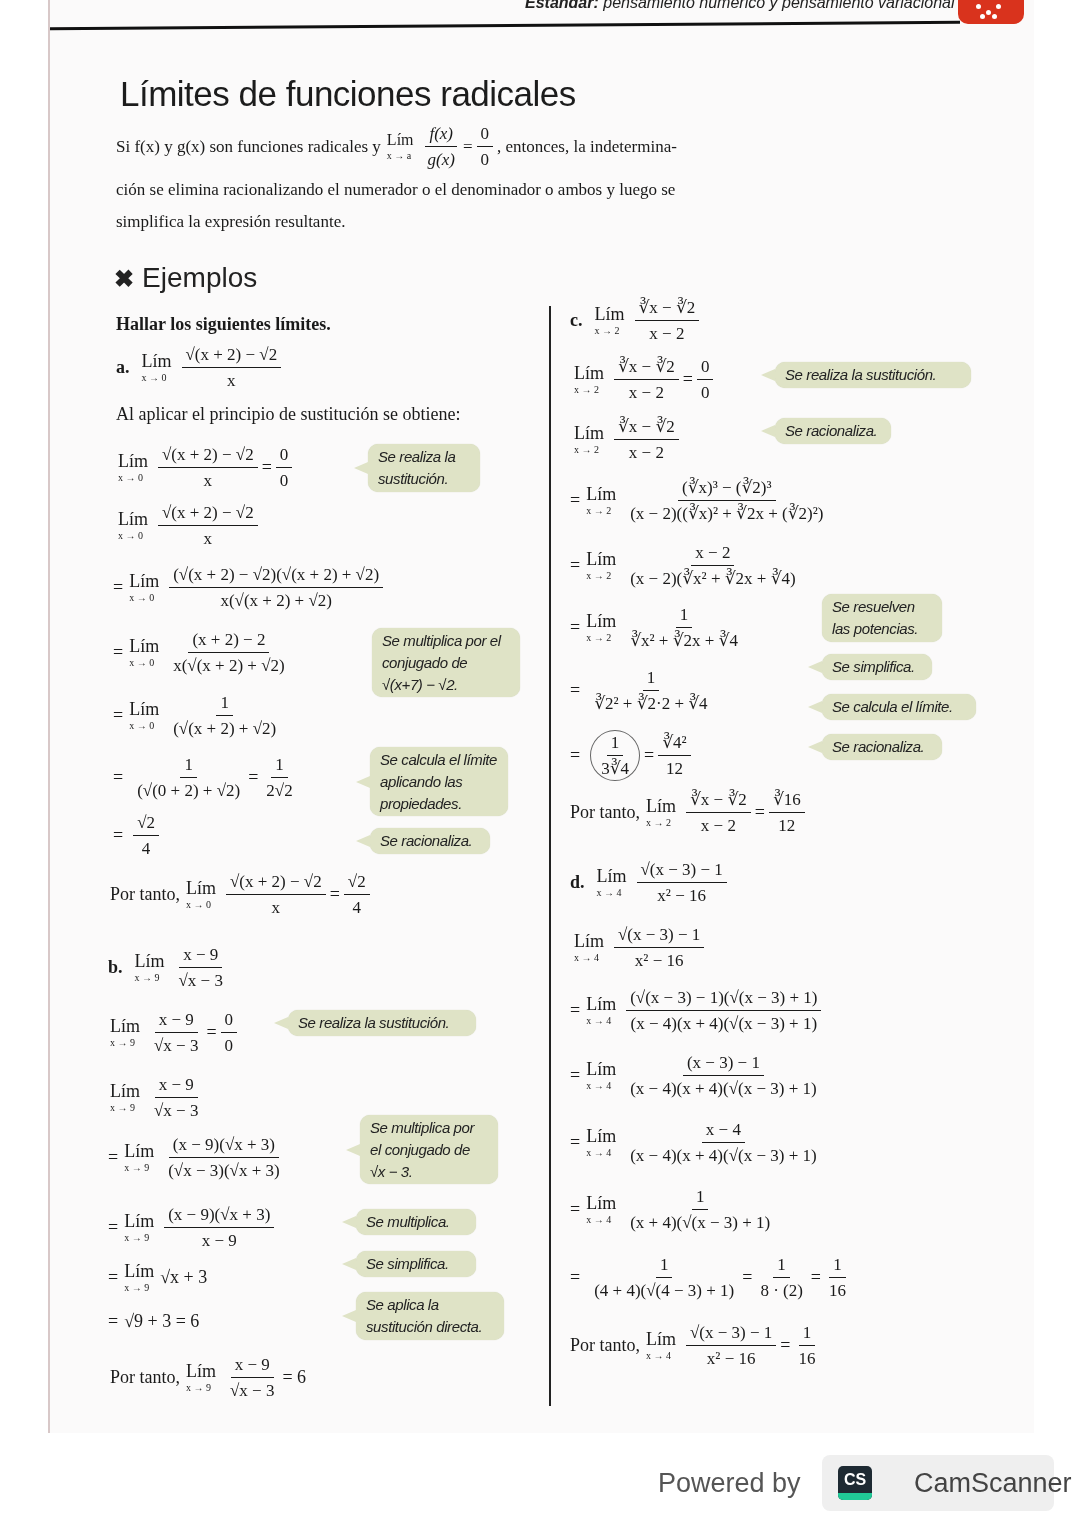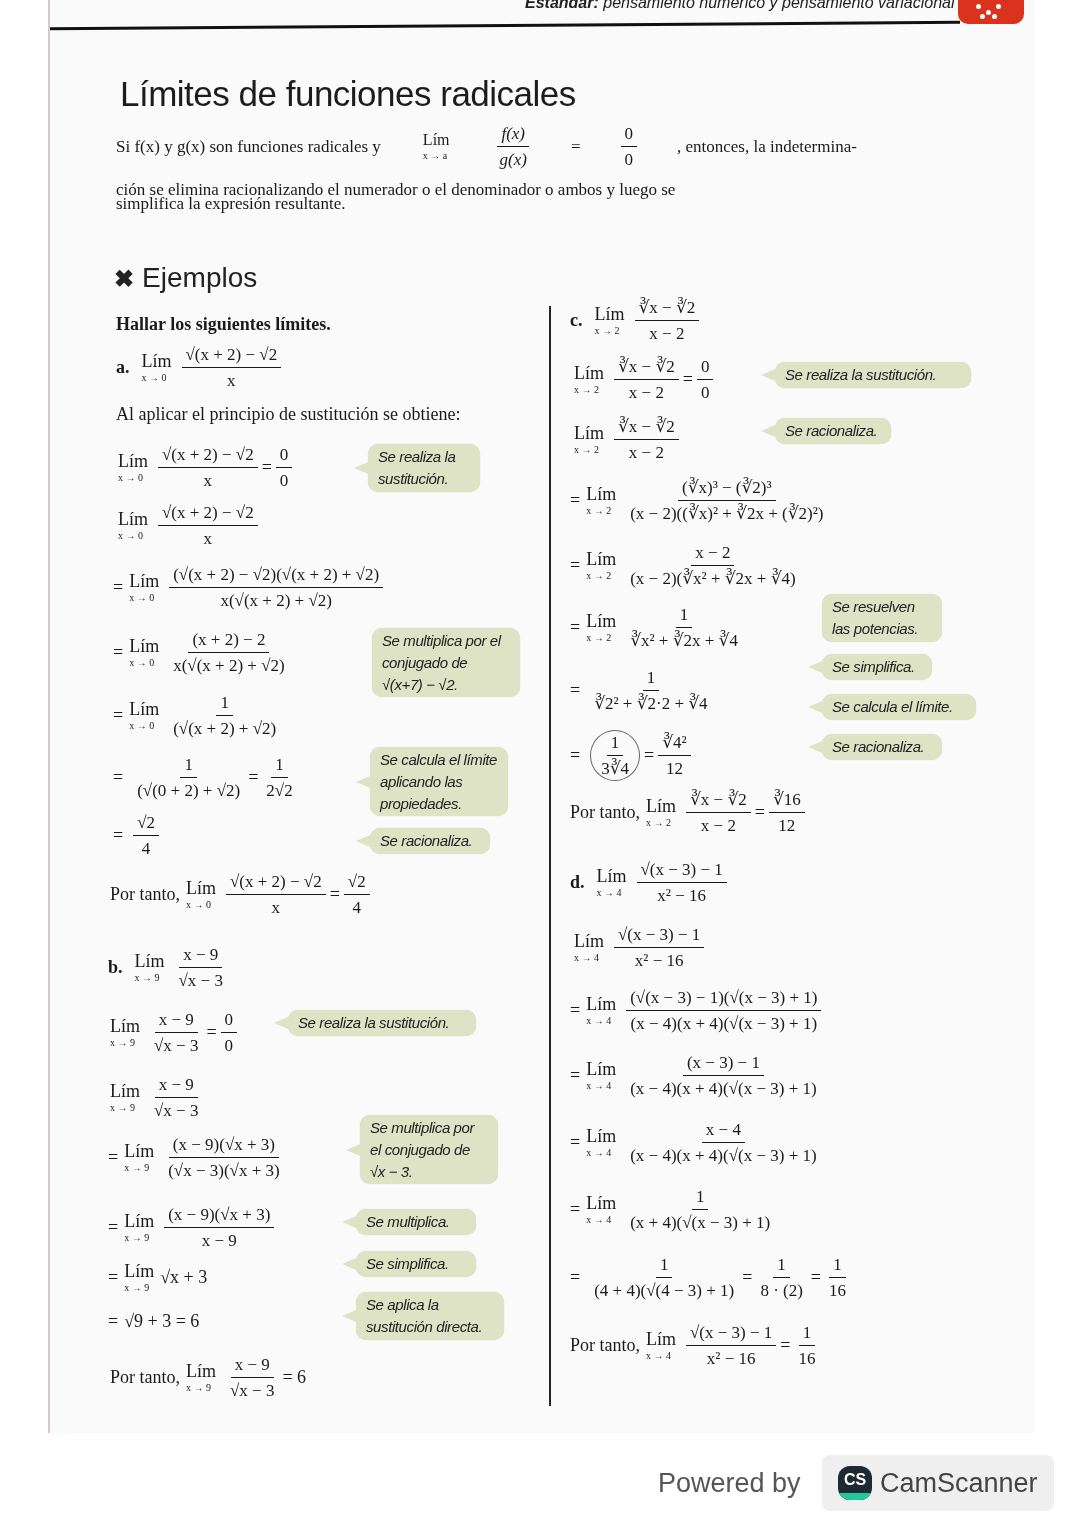--- a/index.html
+++ b/index.html
@@ -23,60 +23,60 @@
   .frac{display:inline-flex;flex-direction:column;align-items:center;margin:0 4px;line-height:1.15;}
   .frac .num{padding:0 4px 2px;border-bottom:1.3px solid #1a1a1a;font-size:17px;}
   .frac .den{padding:3px 4px 0;font-size:17px;}
   .note{position:absolute;background:#dfe3c6;border-radius:10px;font-family:"Liberation Sans",sans-serif;font-style:italic;font-size:15px;color:#222;padding:2px 10px;line-height:1.45;letter-spacing:-0.4px;box-shadow:0 0 1px #c9ceb0;}
   .note:before{content:"";position:absolute;left:-14px;top:50%;margin-top:-6px;border-style:solid;border-width:6px 14px 6px 0;border-color:transparent #dfe3c6 transparent transparent;}
   .note.nt:before{display:none;}
   .label{font-weight:bold;margin-right:12px;}
   .footer{position:absolute;left:0;top:1433px;width:1080px;height:95px;background:#ffffff;}
   .powered{position:absolute;left:658px;top:1468px;font-family:"Liberation Sans",sans-serif;font-size:27px;color:#555;}
   .cs-box{position:absolute;left:822px;top:1455px;width:232px;height:56px;background:#efefef;border-radius:8px;}
-  .cs-logo{position:absolute;left:838px;top:1466px;width:34px;height:34px;background:#1e2a33;border-radius:12px;overflow:hidden;color:#fff;font-family:"Liberation Sans",sans-serif;font-weight:bold;font-size:16px;text-align:center;line-height:28px;}
+  .cs-logo{position:absolute;left:838px;top:1466px;width:34px;height:34px;background:#1e2a33;border-radius:5px;overflow:hidden;color:#fff;font-family:"Liberation Sans",sans-serif;font-weight:bold;font-size:16px;text-align:center;line-height:28px;}
   .cs-logo:after{content:"";position:absolute;left:0;bottom:0;width:100%;height:7px;background:#20c997;}
-  .cs-name{position:absolute;left:880px;top:1468px;font-family:"Liberation Sans",sans-serif;font-size:27px;color:#444;}
+  .cs-name{position:absolute;left:914px;top:1468px;font-family:"Liberation Sans",sans-serif;font-size:27px;color:#444;}
 </style>
 </head>
 <body>
 
 <div class="page"></div>
 
 <div class="hdr-text"><b>Estándar:</b> <span>pensamiento numérico y pensamiento variacional</span></div>
 <div class="hdr-rule"></div>
 <div class="hdr-badge">
   <span style="left:18px;top:12px"></span>
     <span style="left:28px;top:18px"></span>
     <span style="left:38px;top:12px"></span>
     <span style="left:22px;top:22px"></span>
     <span style="left:34px;top:22px"></span>
 </div>
 
 <div class="title">Límites de funciones radicales</div>
 
-<div class="intro" style="top:124px;display:flex;align-items:center;gap:36px;">
+<div class="intro" style="top:124px;display:flex;align-items:center;">
   <span>Si f(x) y g(x) son funciones radicales y</span>
   <span class="lim" style="margin-left:6px">
       <span class="l1" style="font-size:16px">Lím</span>
       <span class="l2">x → a</span>
     </span>
   <span class="frac">
       <span class="num" style="font-style:italic">f(x)</span>
       <span class="den" style="font-style:italic">g(x)</span>
     </span>
   <span>=</span>
   <span class="frac">
       <span class="num">0</span>
       <span class="den">0</span>
     </span>
   <span>, entonces, la indetermina-</span>
 </div>
 <div class="intro" style="top:180px">ción se elimina racionalizando el numerador o el denominador o ambos y luego se</div>
-<div class="intro" style="top:194px">simplifica la expresión resultante.</div>
+<div class="intro" style="top:212px">simplifica la expresión resultante.</div>
 
 <div class="section"><span class="x">✖</span><span>Ejemplos</span></div>
 <div class="subhead">Hallar los siguientes límites.</div>
 
 <div class="divider"></div>
 
 <div class="eq" style="left:116px;top:345px">
   <span class="label">a.</span>
   <span class="lim">
       <span class="l1">Lím</span>

